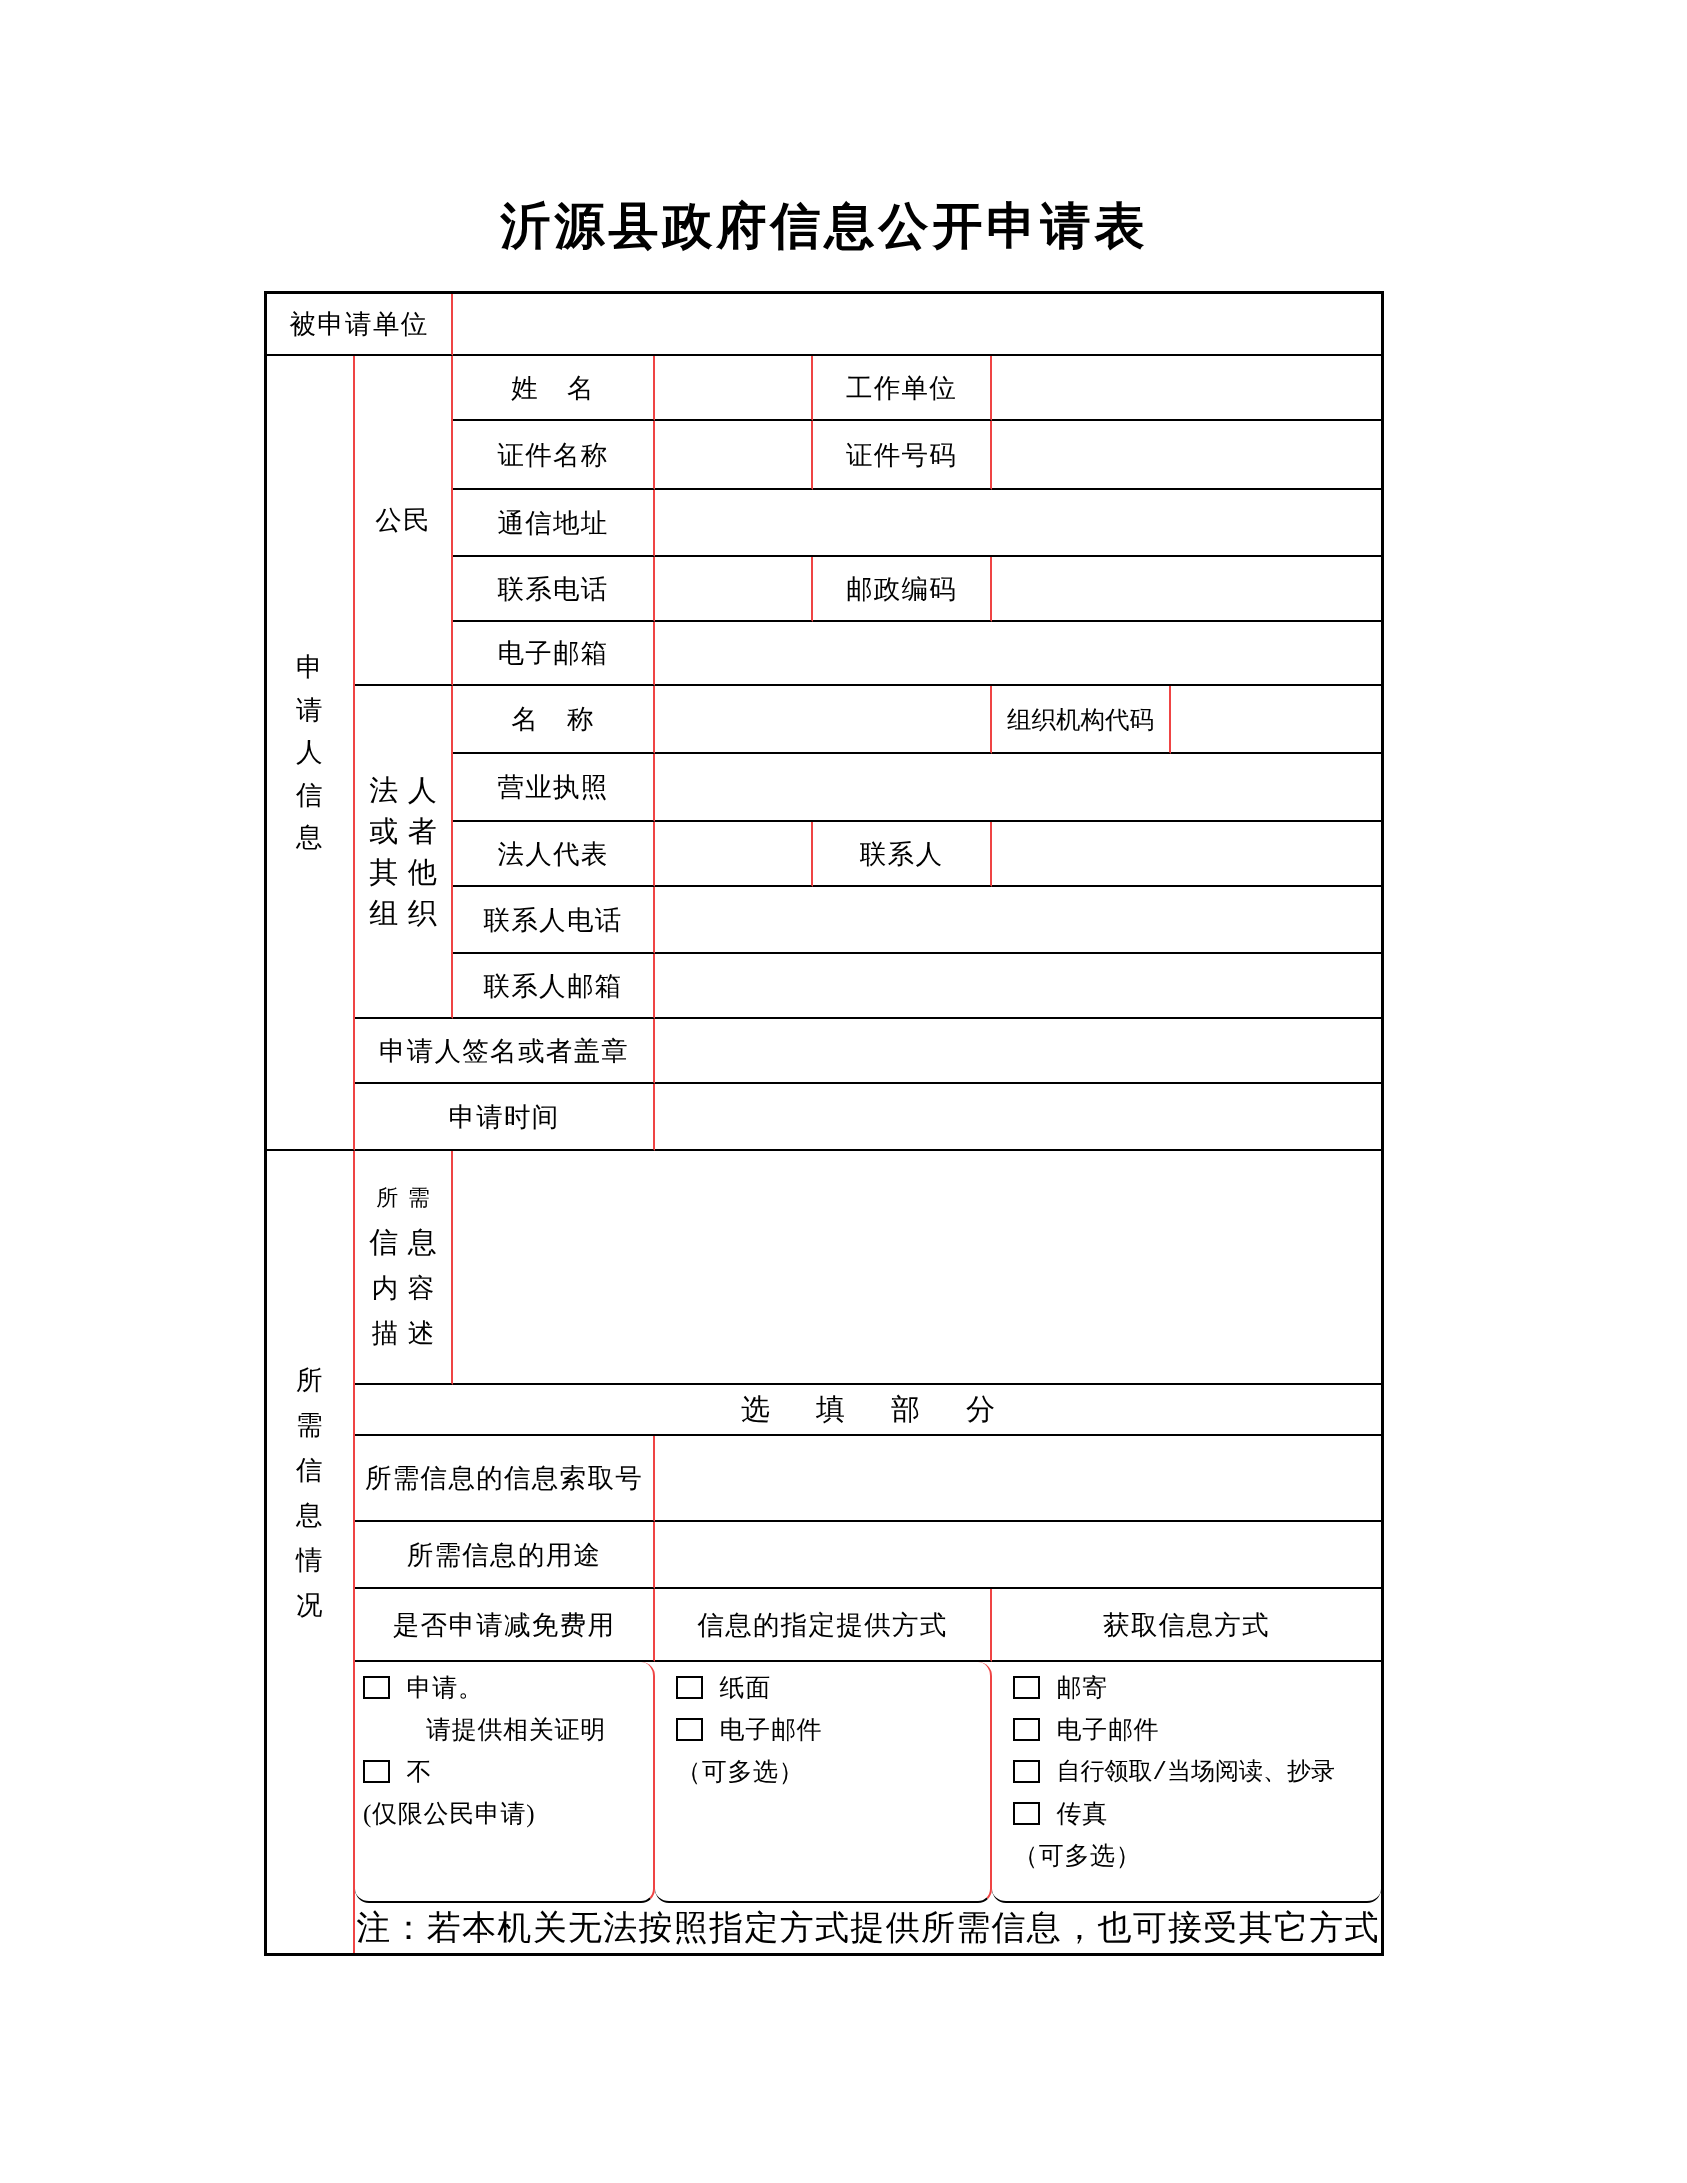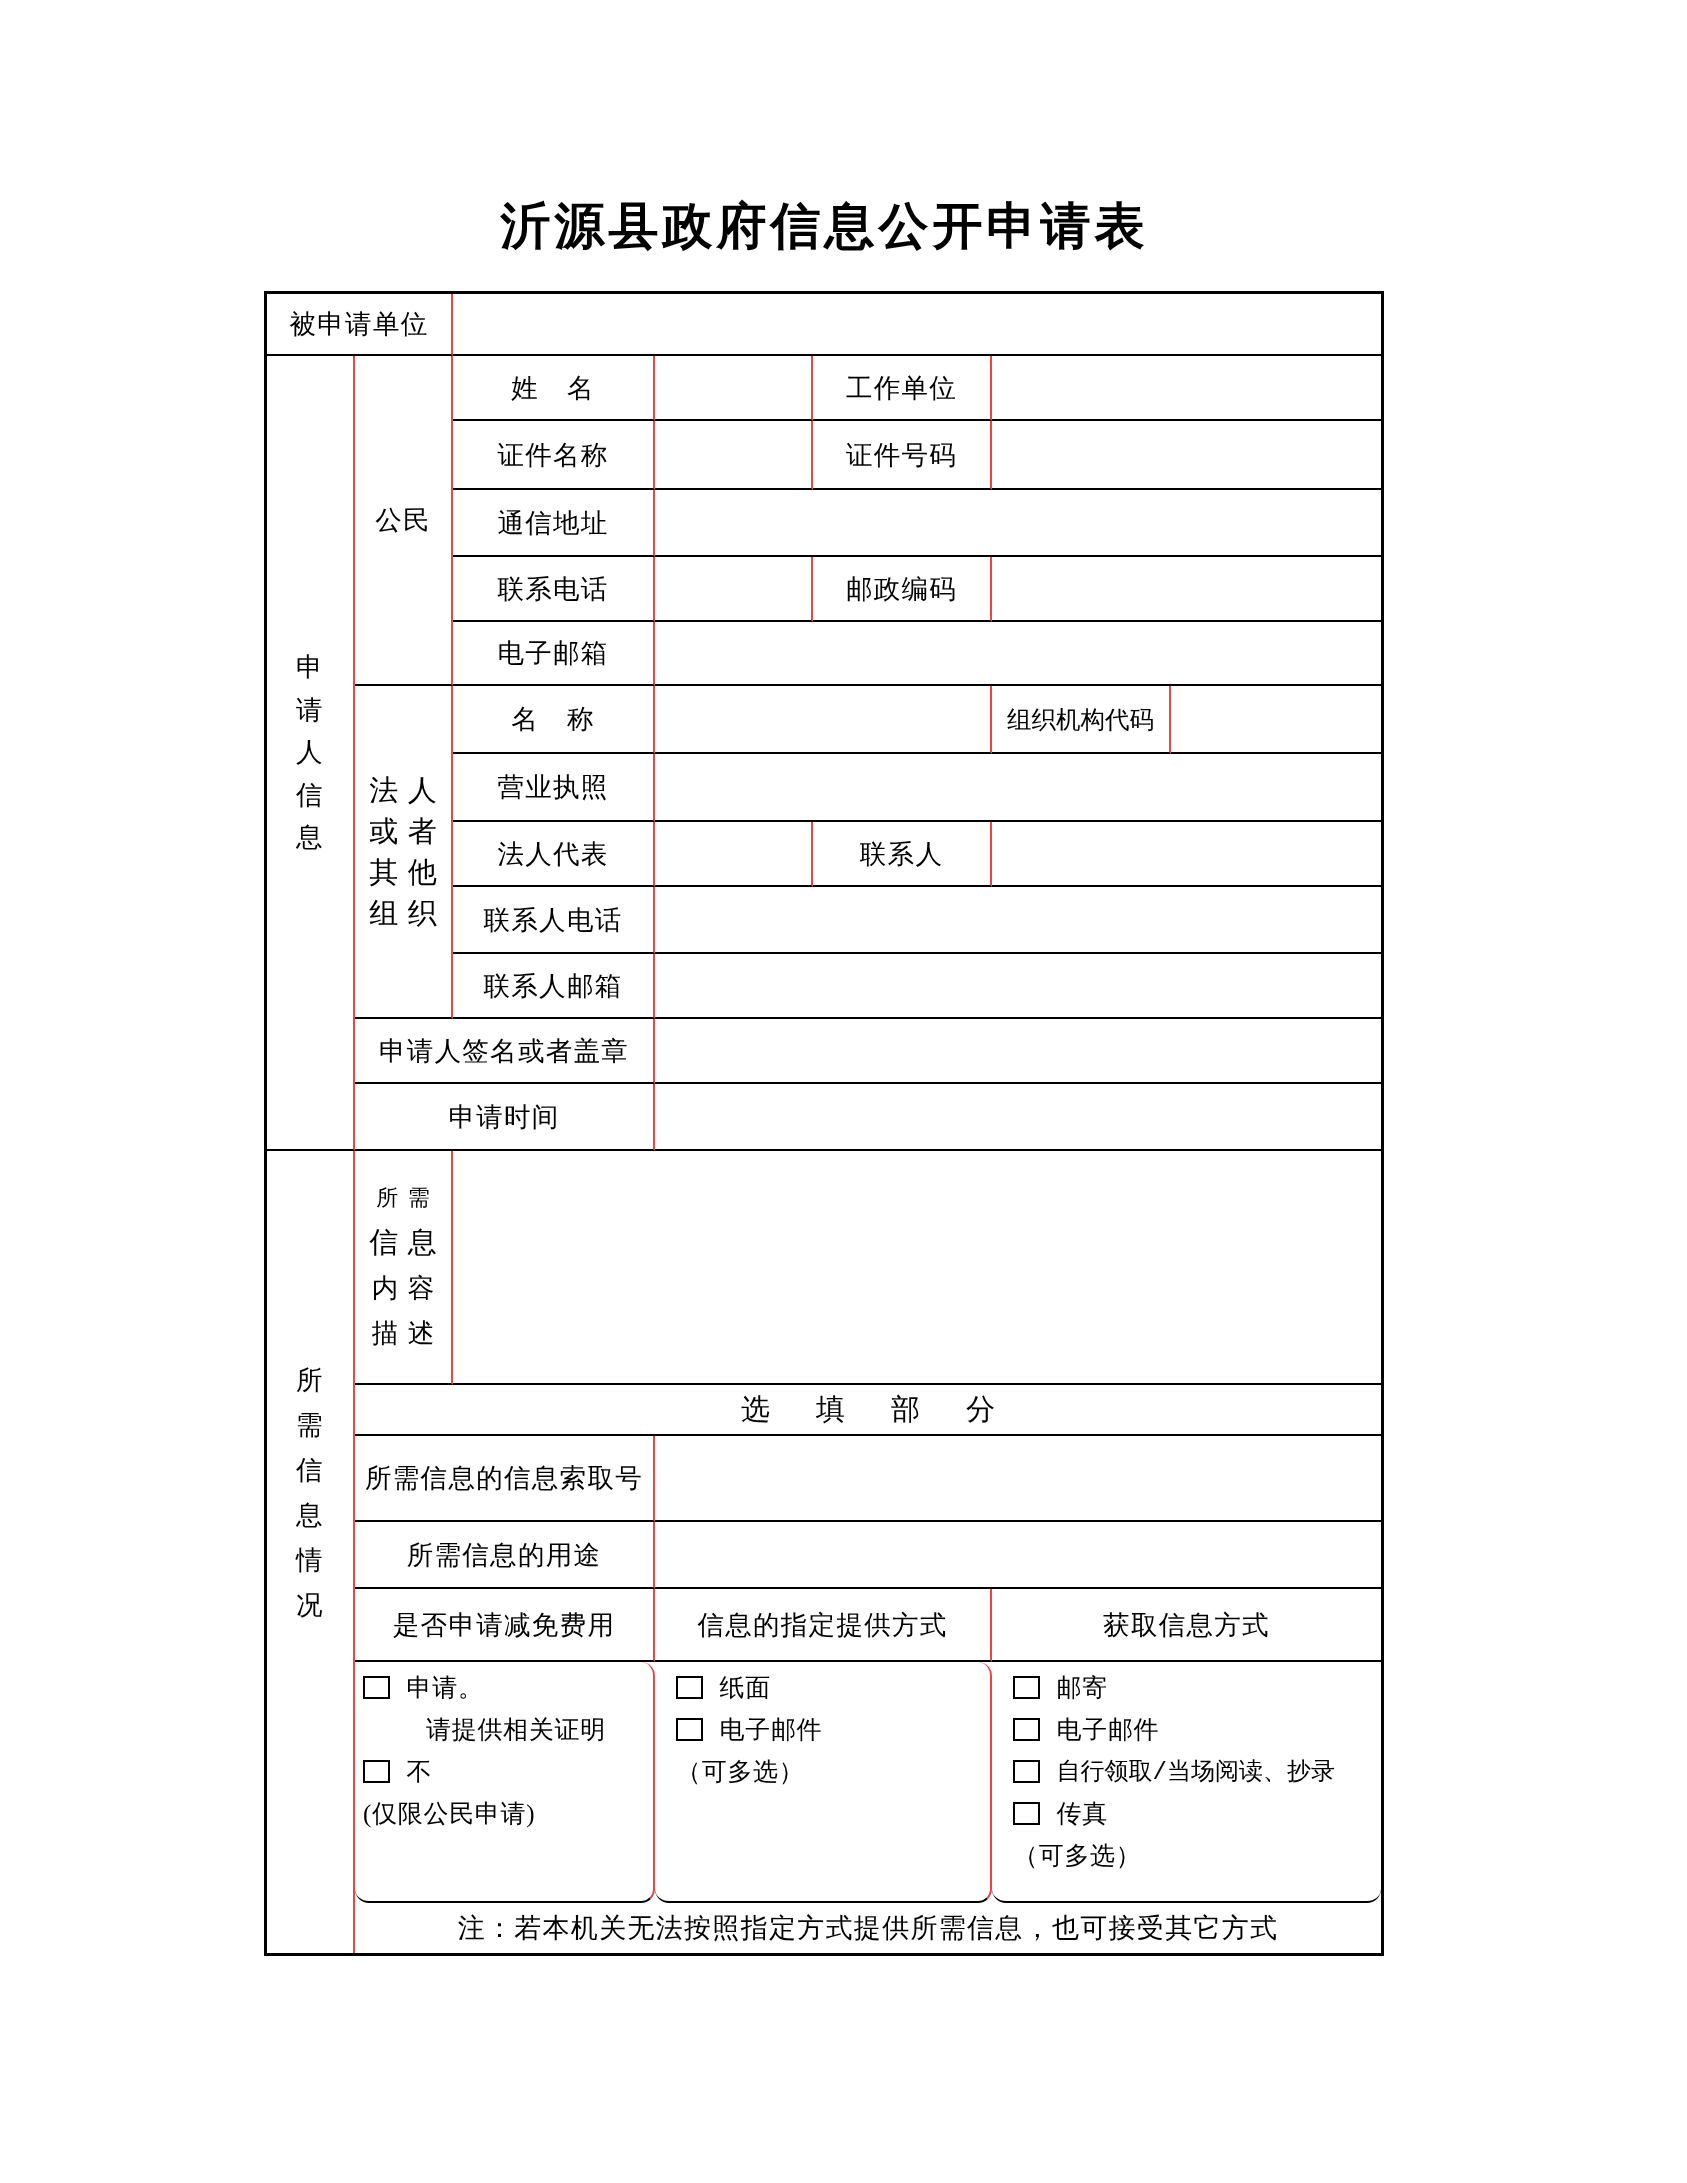--- a/index.html
+++ b/index.html
@@ -55,21 +55,21 @@
   }
   .pl12 .opt { padding-left:8px; }
   .pl32 .opt { padding-left:21px; }
   .pl12 .opt.indent { padding-left:71px; }
   .box {
     width:22.5px; height:19px; flex:none;
     border:2px solid #000;
     margin-right:17px;
   }
   .narrow { font-size:24px; letter-spacing:0; }
-  .footnote-cell { font-size:27px; letter-spacing:1.3px; white-space:nowrap;text-align:right; }
+  .footnote-cell { font-size:34px; letter-spacing:1.3px; white-space:nowrap;text-align:right; }
 </style>
 </head>
 <body>
 
 <div class="page">
 
   <div class="doc-title">沂源县政府信息公开申请表</div>
 
   <div class="form-table">
 

